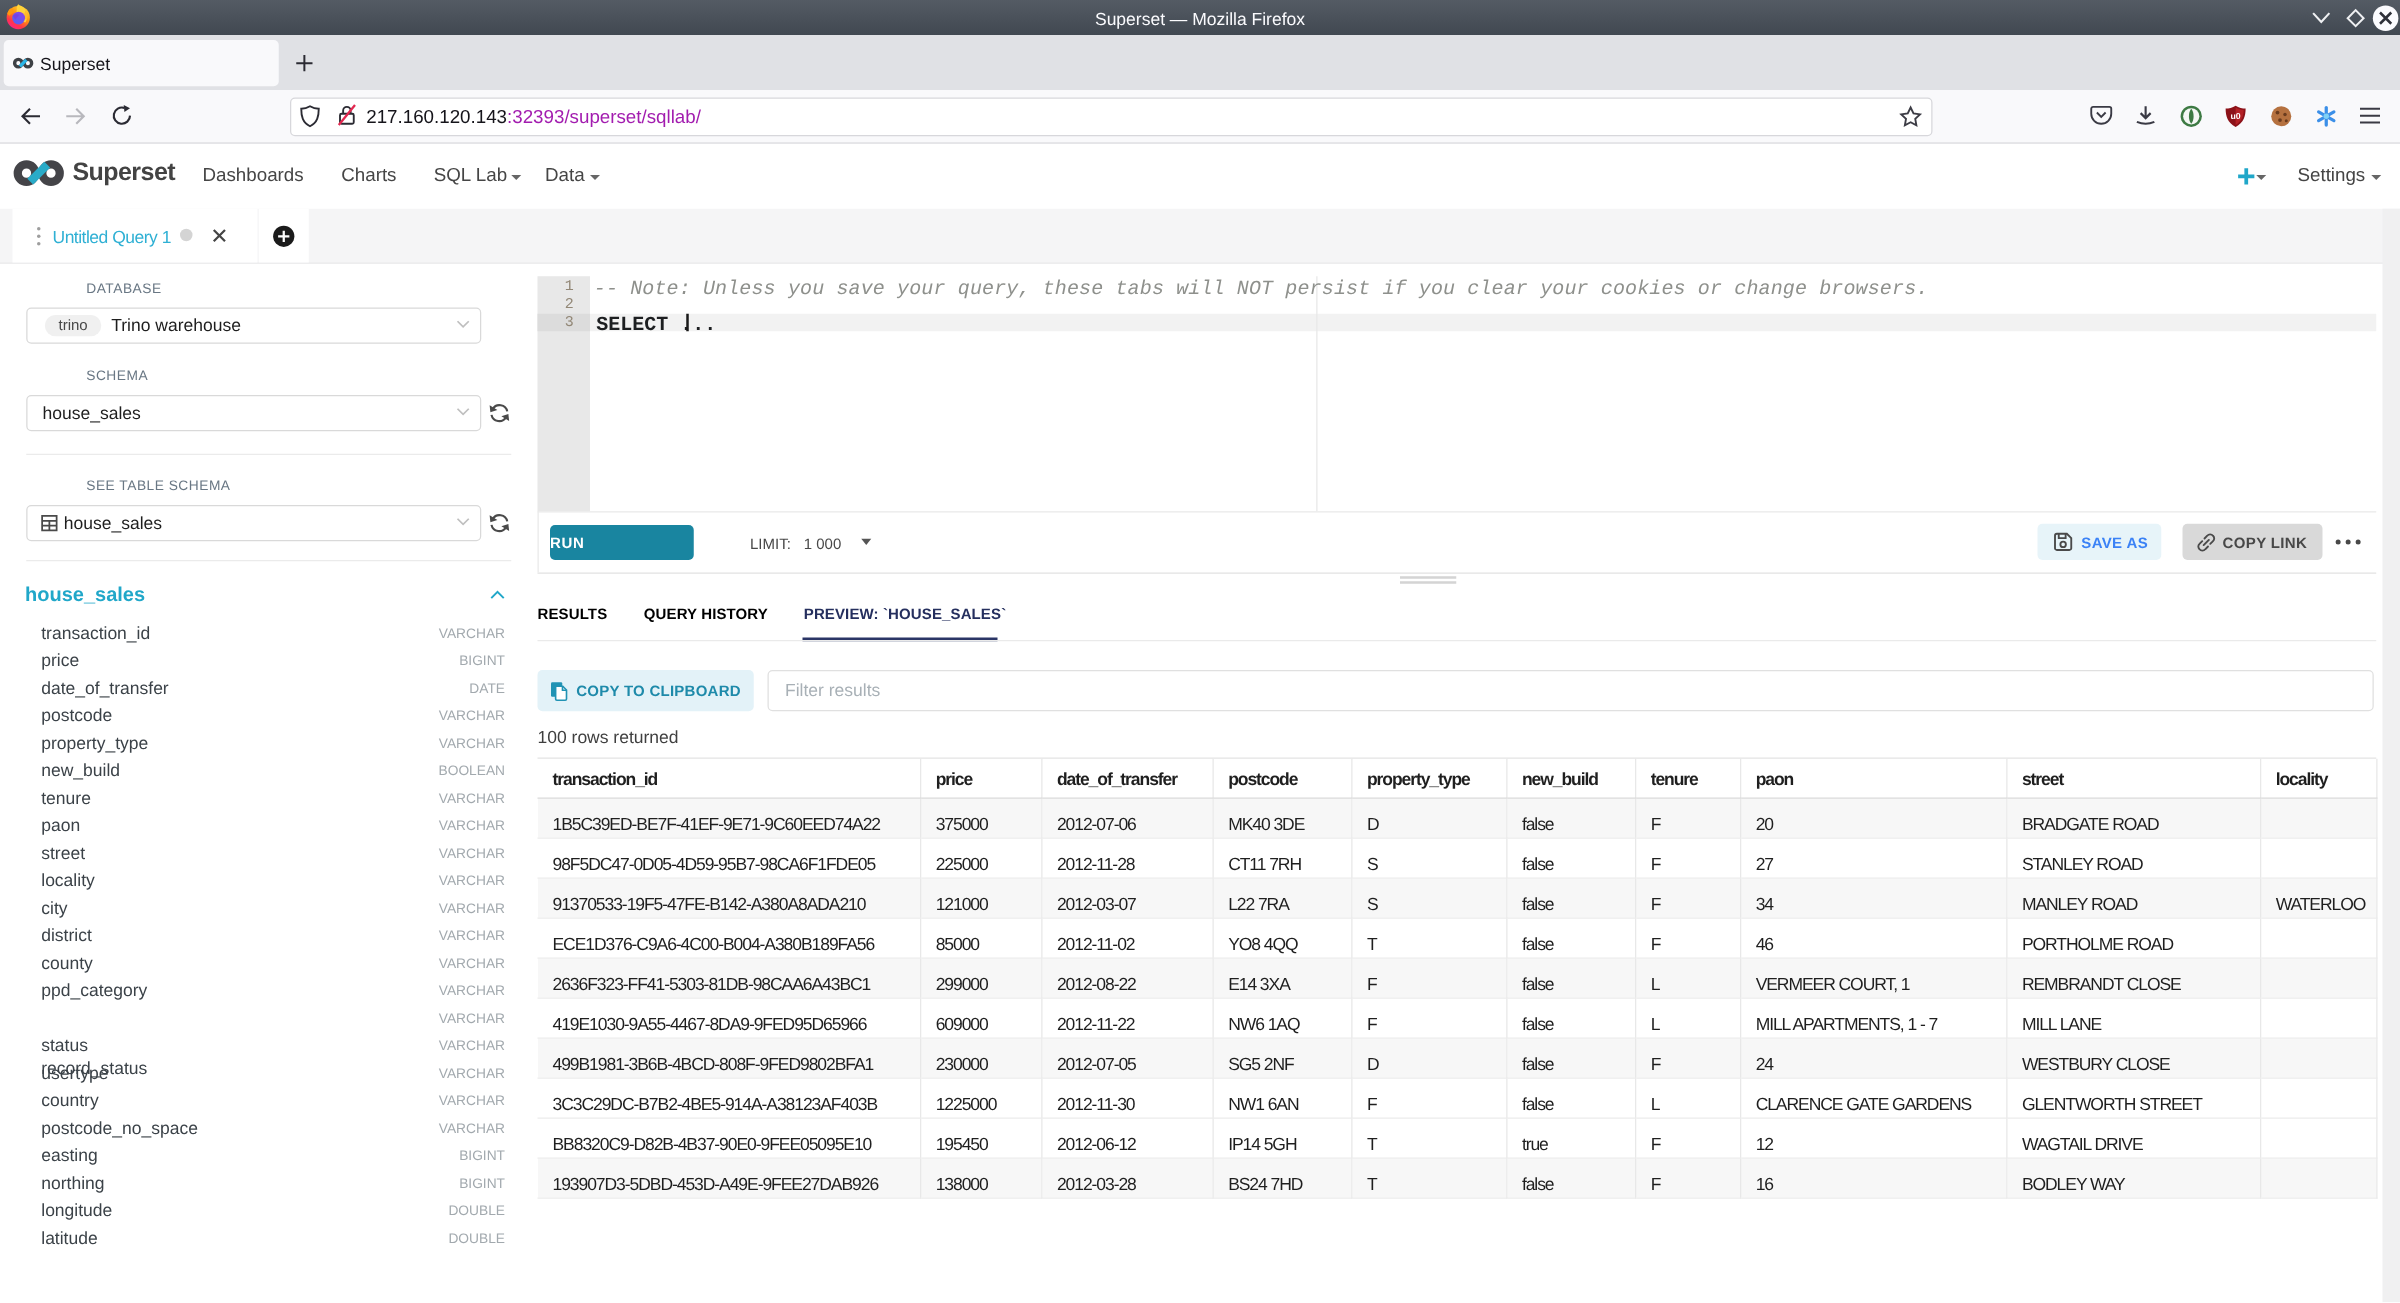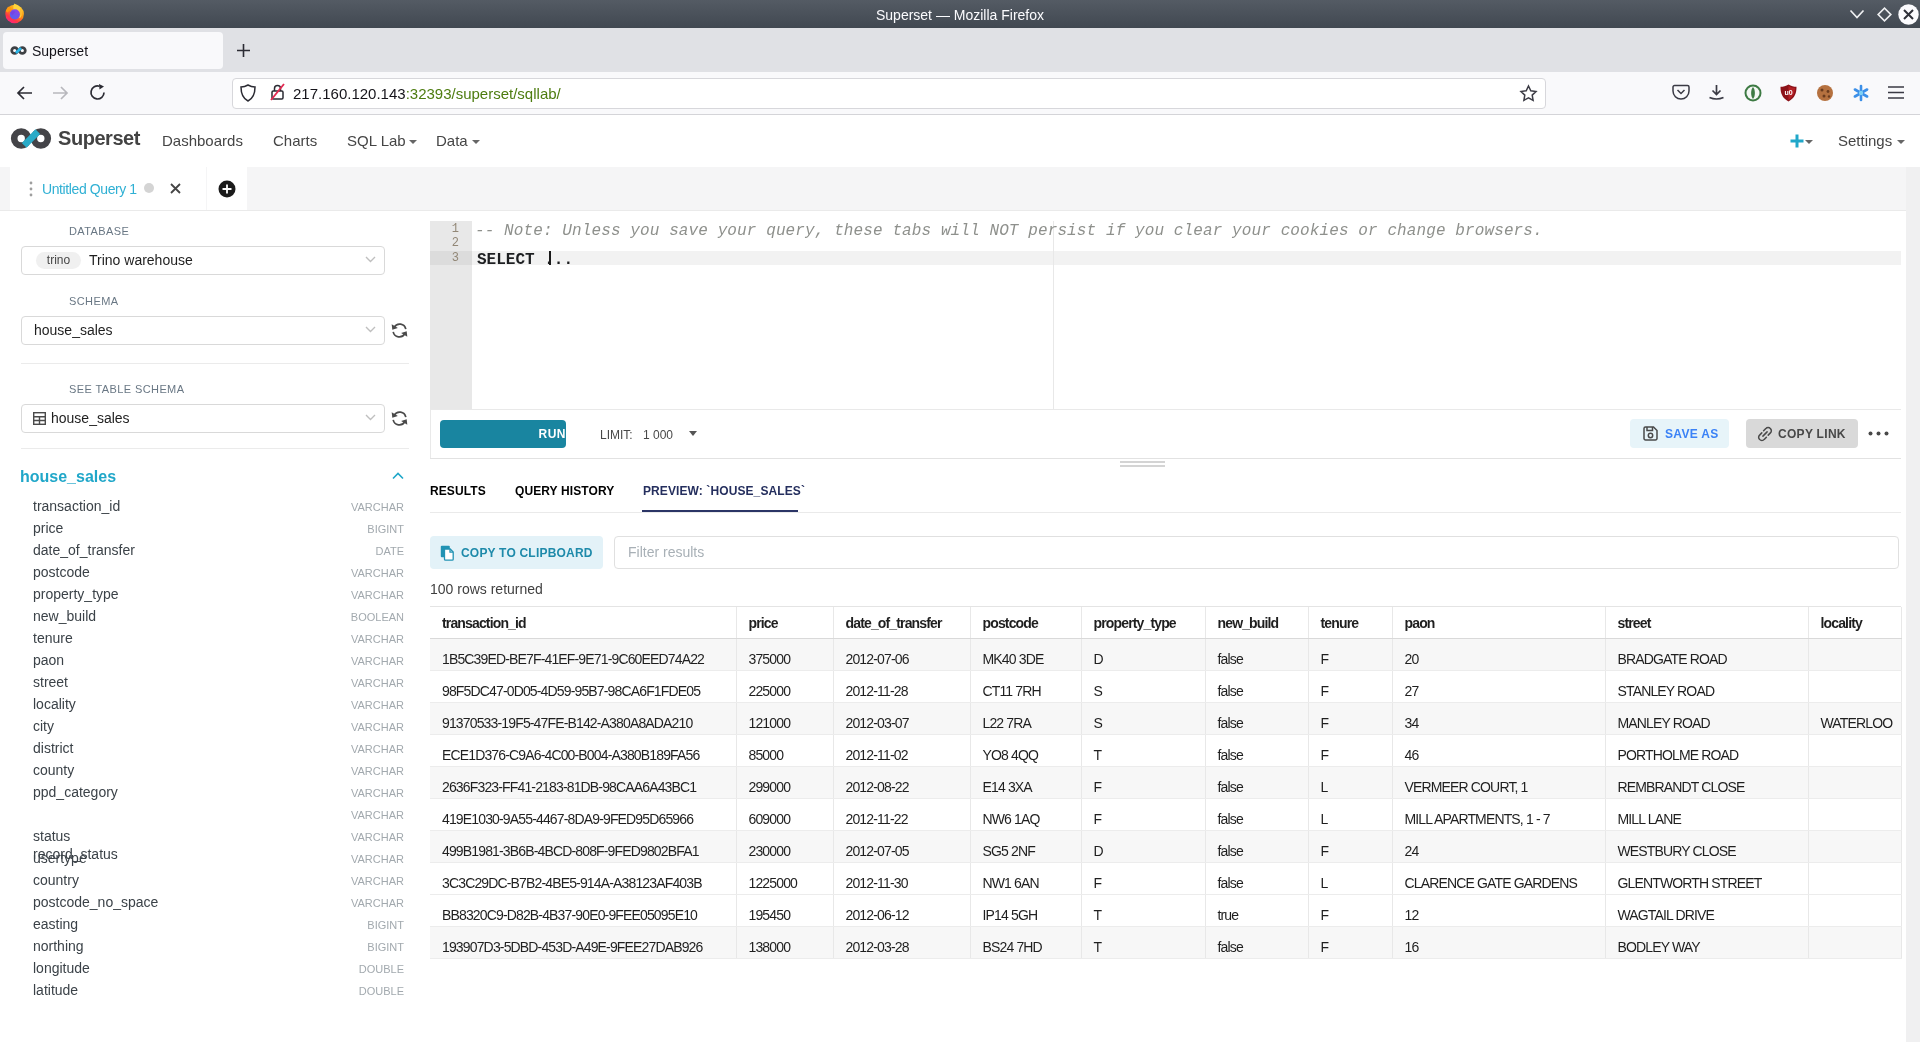--- a/index.html
+++ b/index.html
@@ -11,21 +11,21 @@
 
 
 #titlebar { left:0; top:0; width:1920px; height:28px; background:linear-gradient(#545b64,#414851); }
 #titletext { left:0; top:7px; width:1920px; text-align:center; color:#fbfbfe; font-size:14px; }
 #tabbar { left:0; top:28px; width:1920px; height:44px; background:#e0e1e5; }
 #fftab { left:3px; top:32px; width:220px; height:37px; background:#f9f9fb; border-radius:4px; }
 #fftabtitle { left:32px; top:43px; font-size:14px; color:#15141a; }
 #urlrow { left:0; top:72px; width:1920px; height:43px; background:#f9f9fb; border-bottom:1px solid #d4d4d8; }
 #urlbox { left:232px; top:78px; width:1314px; height:31px; background:#ffffff; border:1px solid #d7d7db; border-radius:4px; }
 #urltext { left:293px; top:85px; font-size:15px; color:#15141a; }
-#urltext span { color:#4d7c0f; }
+#urltext span { color:#a21caf; }
 
 
 #navbar { left:0; top:115px; width:1920px; height:52px; background:#ffffff; }
 #sslogotext { left:58px; top:127px; font-size:20px; font-weight:bold; color:#434343; letter-spacing:-0.45px; }
 .navitem { top:132px; font-size:15px; color:#454545; }
 .navcaret { width:0; height:0; border-left:4px solid transparent; border-right:4px solid transparent; border-top:4px solid #666; }
 
 
 #qtabrow { left:0; top:167px; width:1920px; height:44px; background:#f5f5f6; border-bottom:1px solid #eaeaea; }
 #qtab1 { left:10px; top:167px; width:196px; height:43px; background:#ffffff; }
@@ -43,21 +43,21 @@
 
 
 #gutter { left:430px; top:221px; width:42px; height:188px; background:#e8e8e8; }
 .lnum { position:absolute; width:29px; text-align:right; font-family:"Liberation Mono",monospace; font-size:12px; color:#928776; }
 #editor-activeline { left:472px; top:251px; width:1429px; height:14px; background:#f2f2f2; }
 #gutter-active { left:430px; top:251px; width:42px; height:14px; background:#dcdcdc; }
 #printmargin { left:1053px; top:221px; width:1px; height:188px; background:#e8e8e8; }
 .codeline { position:absolute; font-family:"Liberation Mono",monospace; font-size:16px; white-space:pre; }
 
 
-#runbtn { left:440px; top:420px; width:126px; height:28px; background:#1985a0; border-radius:4px; color:#ffffff; font-size:12px; font-weight:bold; text-align:right; line-height:28px; letter-spacing:0.5px; }
+#runbtn { left:440px; top:420px; width:115px; height:28px; background:#1985a0; border-radius:4px; color:#ffffff; font-size:12px; font-weight:bold; text-align:left; line-height:28px; letter-spacing:0.5px; }
 #saveas { left:1630px; top:419px; width:99px; height:29px; background:#e7f4f9; border-radius:4px; }
 #copylink { left:1746px; top:419px; width:112px; height:29px; background:#d9d9d9; border-radius:4px; }
 #toolbarborder { left:430px; top:458px; width:1471px; height:1px; background:#e2e2e2; }
 
 
 .stab { top:484px; font-size:12px; font-weight:bold; color:#000000; letter-spacing:0.1px; }
 #inkbar { left:642px; top:510px; width:156px; height:3px; background:#2b3566; }
 #tabsborder { left:430px; top:512px; width:1471px; height:1px; background:#eaeaea; }
 
 
@@ -457,21 +457,21 @@
             <td>2012-11-02</td>
             <td>YO8 4QQ</td>
             <td>T</td>
             <td>false</td>
             <td>F</td>
             <td>46</td>
             <td>PORTHOLME ROAD</td>
             <td></td>
           </tr>
           <tr class="odd">
-            <td>2636F323-FF41-2183-81DB-98CAA6A43BC1</td>
+            <td>2636F323-FF41-5303-81DB-98CAA6A43BC1</td>
             <td>299000</td>
             <td>2012-08-22</td>
             <td>E14 3XA</td>
             <td>F</td>
             <td>false</td>
             <td>L</td>
             <td>VERMEER COURT, 1</td>
             <td>REMBRANDT CLOSE</td>
             <td></td>
           </tr>

